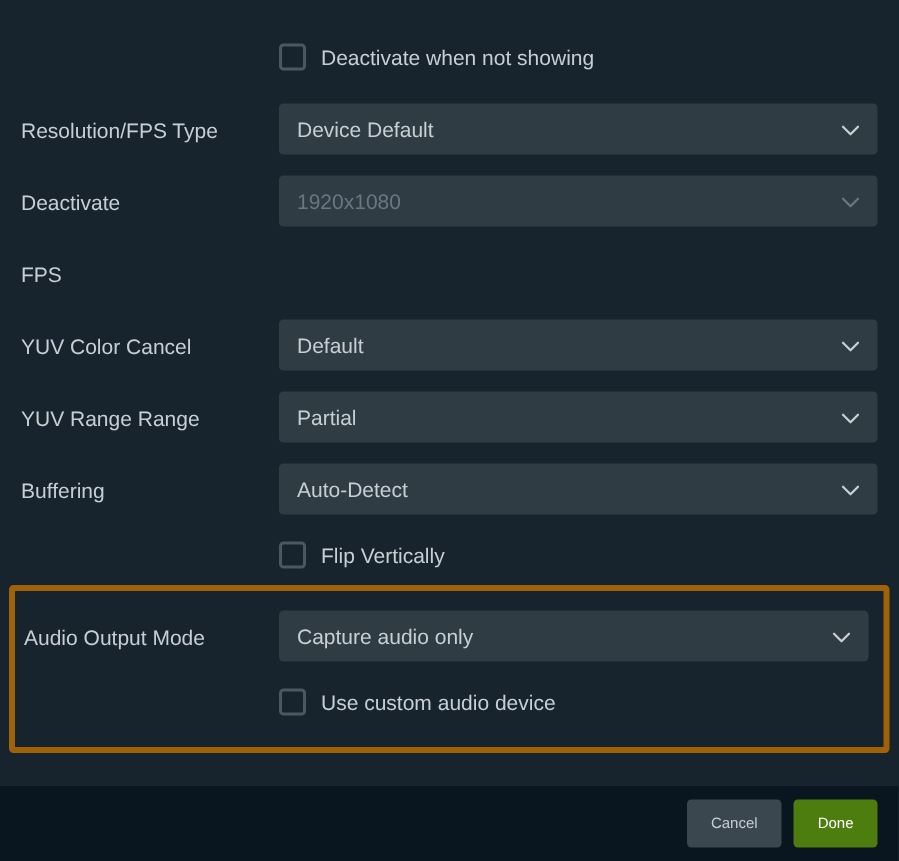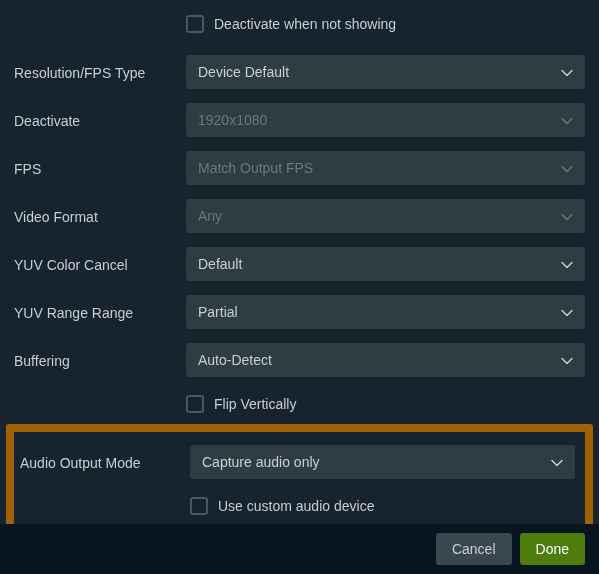--- a/index.html
+++ b/index.html
@@ -12,20 +12,21 @@
       height: 574px;
       background: #17242d;
       color: #c7ced4;
       font-family: "Segoe UI", Arial, sans-serif;
       font-size: 14px;
       overflow: hidden;
       position: relative;
     }
     .form-area {
       padding: 0 14px 0 14px;
+      margin-top: 14px;
     }
     .row {
       display: flex;
       align-items: center;
       min-height: 48px;
       gap: 10px;
     }
     .label-col {
       width: 162px;
       flex: 0 0 162px;
@@ -67,21 +68,21 @@
       height: 18px;
       border: 2px solid #4a5860;
       border-radius: 3px;
       display: block;
       flex: 0 0 18px;
     }
     .checkbox-label {
       color: #c7ced4;
     }
     .highlight-box {
-      border: 8px solid #a16207;
+      border: 4px solid #a16207;
       border-radius: 3px;
       margin: 0 -8px;
       padding: 6px 10px 10px 6px;
     }
     .highlight-box .label-col {
       width: 160px;
       flex: 0 0 160px;
     }
     .footer {
       position: absolute;
@@ -96,21 +97,21 @@
       gap: 8px;
       padding-right: 14px;
     }
     .btn {
       height: 32px;
       padding: 0 16px;
       border-radius: 3px;
       display: flex;
       align-items: center;
       justify-content: flex-end;
-      font-size: 14px;
+      font-size: 10px;
       font-weight: 500;
       cursor: pointer;
       border: none;
     }
     .btn-cancel {
       background: #3a474f;
       color: #c7ced4;
     }
     .btn-done {
       background: #4d7c0f;
@@ -159,45 +160,22 @@
           <svg class="chev" viewBox="0 0 12 8">
               <path d="M1 1.5 L6 6.5 L11 1.5" stroke="#6a7680" stroke-width="1.5" fill="none" stroke-linecap="round" stroke-linejoin="round"></path>
             </svg>
         </span>
       </div>
     </div>
   </div>
 
   <div class="row">
     <div class="label-col">FPS</div>
-    <div class="control-col">
-      <div class="select disabled">
-        <span>Match Output FPS</span>
-        <span class="chevron">
-          <svg class="chev" viewBox="0 0 12 8">
-              <path d="M1 1.5 L6 6.5 L11 1.5" stroke="#6a7680" stroke-width="1.5" fill="none" stroke-linecap="round" stroke-linejoin="round"></path>
-            </svg>
-        </span>
-      </div>
-    </div>
-  </div>
-
-  <div class="row">
-    <div class="label-col">Video Format</div>
-    <div class="control-col">
-      <div class="select disabled">
-        <span>Any</span>
-        <span class="chevron">
-          <svg class="chev" viewBox="0 0 12 8">
-              <path d="M1 1.5 L6 6.5 L11 1.5" stroke="#6a7680" stroke-width="1.5" fill="none" stroke-linecap="round" stroke-linejoin="round"></path>
-            </svg>
-        </span>
-      </div>
-    </div>
-  </div>
+  </div>
+
 
   <div class="row">
     <div class="label-col">YUV Color Cancel</div>
     <div class="control-col">
       <div class="select">
         <span>Default</span>
         <span class="chevron">
           <svg class="chev" viewBox="0 0 12 8">
               <path d="M1 1.5 L6 6.5 L11 1.5" stroke="#c7ced4" stroke-width="1.5" fill="none" stroke-linecap="round" stroke-linejoin="round"></path>
             </svg>

